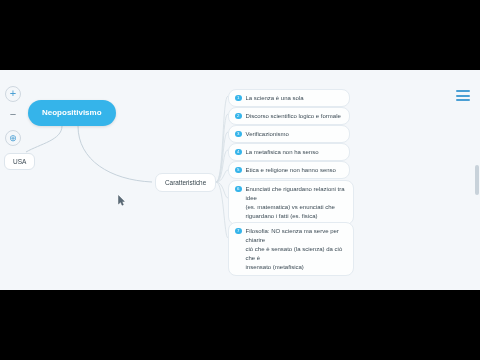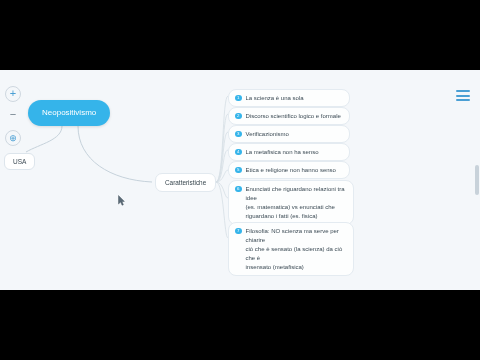--- a/index.html
+++ b/index.html
@@ -91,21 +91,21 @@
     border-radius: 9px;
     padding: 4px 7px;
     line-height: 1.45;
     white-space: nowrap;
   }
   .node.root {
     background: #35b4ea;
     border: none;
     color: #ffffff;
     font-size: 8px;
-    font-weight: normal;
+    font-weight: bold;
     border-radius: 13px;
     padding: 7px 14px;
     box-shadow: 0 1px 3px rgba(0,0,0,0.12);
   }
   .node.usa {
     left: 4px; top: 83px;
     border-radius: 6px;
     padding: 3px 8px;
     font-size: 6.5px;
   }

